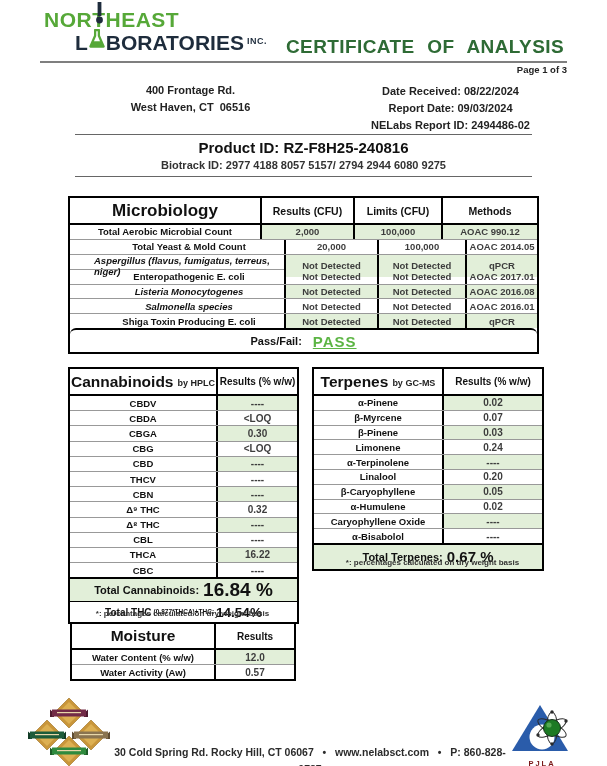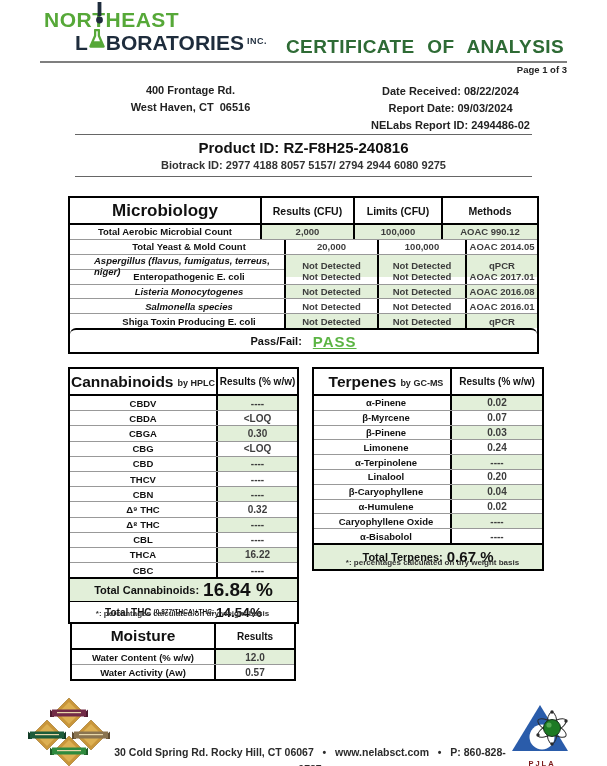--- a/index.html
+++ b/index.html
@@ -59,21 +59,21 @@
   .s-row{display:grid;}
   .s-row + .s-row{border-top:1px solid #999;}
   .s-name,.s-val{height:100%;display:flex;align-items:center;justify-content:center;}
   .s-name{font-size:9.5px;font-weight:bold;}
   .s-val{font-size:10px;font-weight:600;color:#3d3d3d;border-left:2px solid #000;}
 
   #cann{left:68px;top:367px;width:227px;}
   #cann .s-header,#cann .s-row{grid-template-columns:146px 1fr;}
   #cann .s-row{height:14.2px;}
   #terp{left:312px;top:367px;width:228px;}
-  #terp .s-header,#terp .s-row{grid-template-columns:128px 1fr;padding-left:8px;}
+  #terp .s-header,#terp .s-row{grid-template-columns:128px 1fr;}
   #terp .s-row{height:13.8px;}
   #moist{left:70px;top:622px;width:222px;}
   #moist .s-header,#moist .s-row{grid-template-columns:142px 1fr;}
   #moist .s-header{height:24px;}
   #moist .s-row{height:14px;}
 
   .total-row1{border-top:2px solid #000;background:#e2efd9;height:22px;
               display:flex;align-items:center;justify-content:center;gap:4px;}
   .total-row2{border-top:1.5px solid #000;height:20px;
               display:flex;align-items:center;justify-content:center;gap:2px;}
@@ -298,21 +298,21 @@
         <div class="s-row">
           <div class="s-name">α-Terpinolene</div>
           <div class="s-val g">----</div>
         </div>
         <div class="s-row">
           <div class="s-name">Linalool</div>
           <div class="s-val">0.20</div>
         </div>
         <div class="s-row">
           <div class="s-name">β-Caryophyllene</div>
-          <div class="s-val g">0.04</div>
+          <div class="s-val g">0.05</div>
         </div>
         <div class="s-row">
           <div class="s-name">α-Humulene</div>
           <div class="s-val">0.02</div>
         </div>
         <div class="s-row">
           <div class="s-name">Caryophyllene Oxide</div>
           <div class="s-val g">----</div>
         </div>
         <div class="s-row">

